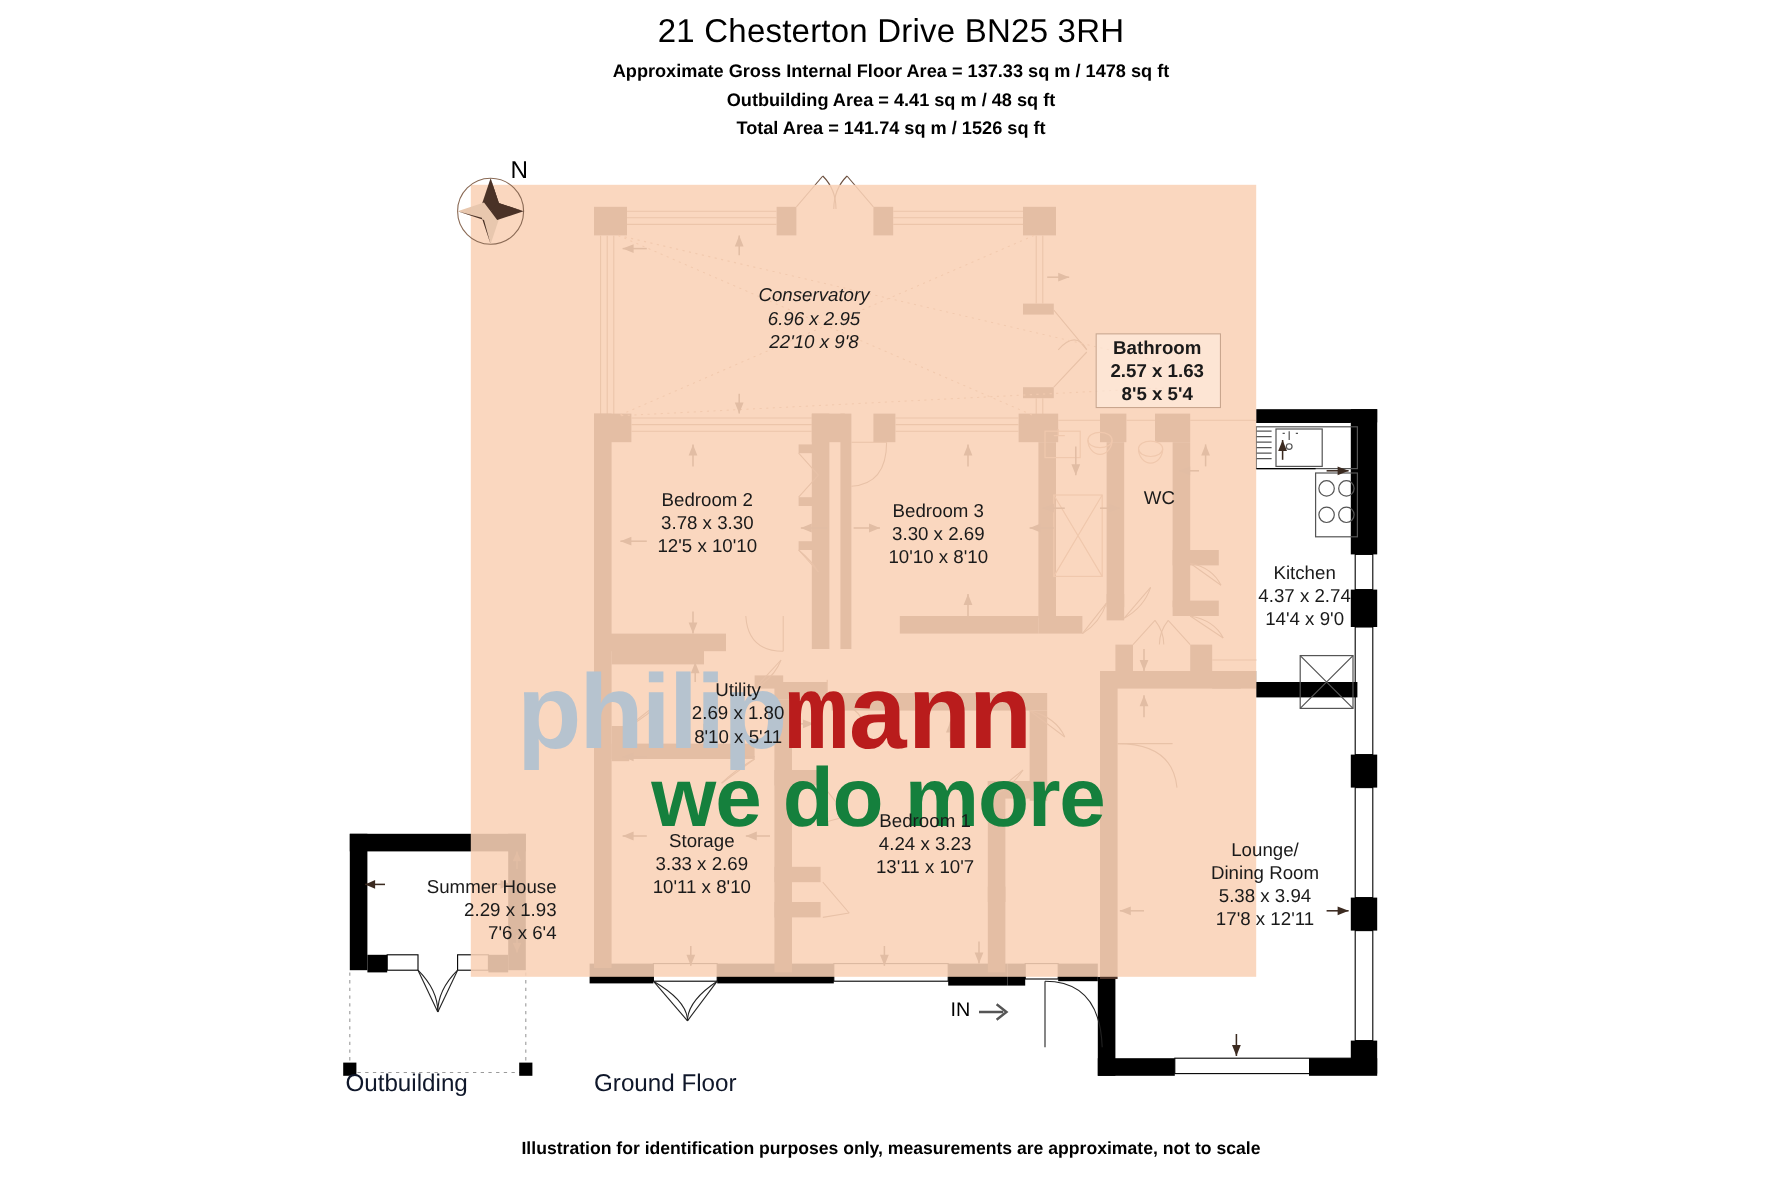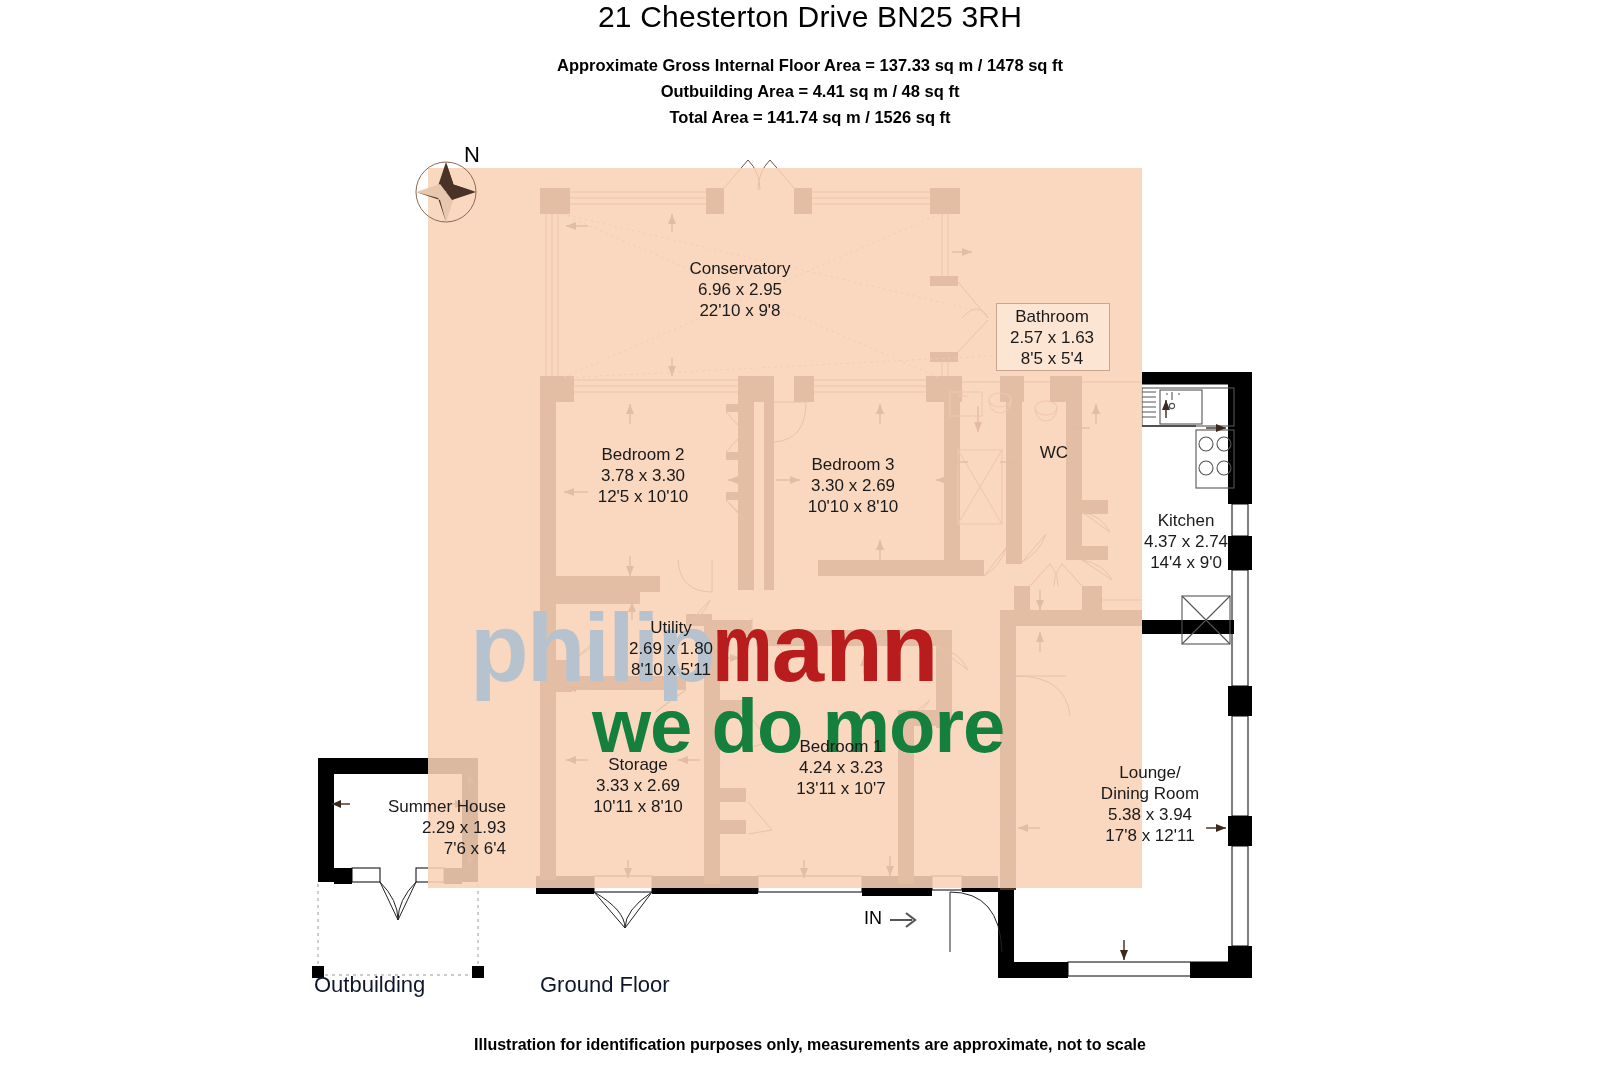--- a/index.html
+++ b/index.html
@@ -1,20 +1,20 @@
 <!DOCTYPE html>
 <html><head>
 <meta charset="utf-8">
 <style>
   html,body{margin:0;padding:0;background:#ffffff;}
   body{width:1620px;height:1080px;position:relative;overflow:hidden;
        font-family:"Liberation Sans","DejaVu Sans",sans-serif;color:#000;}
 
   .hdr{position:absolute;left:0;right:0;text-align:center;}
-  #title{top:0;font-size:30px;font-weight:400;letter-spacing:.2px;}
+  #title{top:12px;font-size:30px;font-weight:400;letter-spacing:.2px;}
   #l1{top:56px;font-size:16.5px;font-weight:bold;}
   #l2{top:82px;font-size:16.5px;font-weight:bold;}
   #l3{top:108px;font-size:16.5px;font-weight:bold;}
   #footer{top:1036px;font-size:16px;font-weight:bold;}
 
   #plan{position:absolute;left:0;top:0;width:1620px;height:1080px;}
 
   
   #overlay{position:absolute;left:428px;top:168px;width:714px;height:720px;
            background:#f9d2b6;opacity:.88;pointer-events:none;}
@@ -386,28 +386,28 @@
     <path d="M446 162 L454 186 L476 192 L452 184 Z" fill="#4a3227"></path>
     <path d="M446 222 L438 198 L416 192 L440 200 Z" fill="#4a3227"></path>
   </svg>
   <div class="ncap" style="left:464px;top:142px;">N</div>
 
   <div class="incap" style="left:864px;top:908px;">IN</div>
   <svg width="80" height="30" style="left:888px;top:906px;">
     <path d="M2 14 h22 M18 7 l9 7 l-9 7" fill="none" stroke="#555" stroke-width="2.2"></path>
   </svg>
 
-  <div class="lbl" style="left:640px;top:258px;width:200px;">
+  <div class="lbl" style="left:640px;top:258px;width:200px;font-style:italic;">
     <div>Conservatory</div>
     <div>6.96 x 2.95</div>
     <div>22'10 x 9'8</div>
   </div>
 
   <div class="bx" style="left:996px;top:303px;width:112px;height:66px;"></div>
-  <div class="lbl" style="left:996px;top:306px;width:112px;">
+  <div class="lbl" style="left:996px;top:306px;width:112px;font-weight:bold;">
     <div>Bathroom</div>
     <div>2.57 x 1.63</div>
     <div>8'5 x 5'4</div>
   </div>
 
   <div class="lbl" style="left:548px;top:444px;width:190px;">
     <div>Bedroom 2</div>
     <div>3.78 x 3.30</div>
     <div>12'5 x 10'10</div>
   </div>

